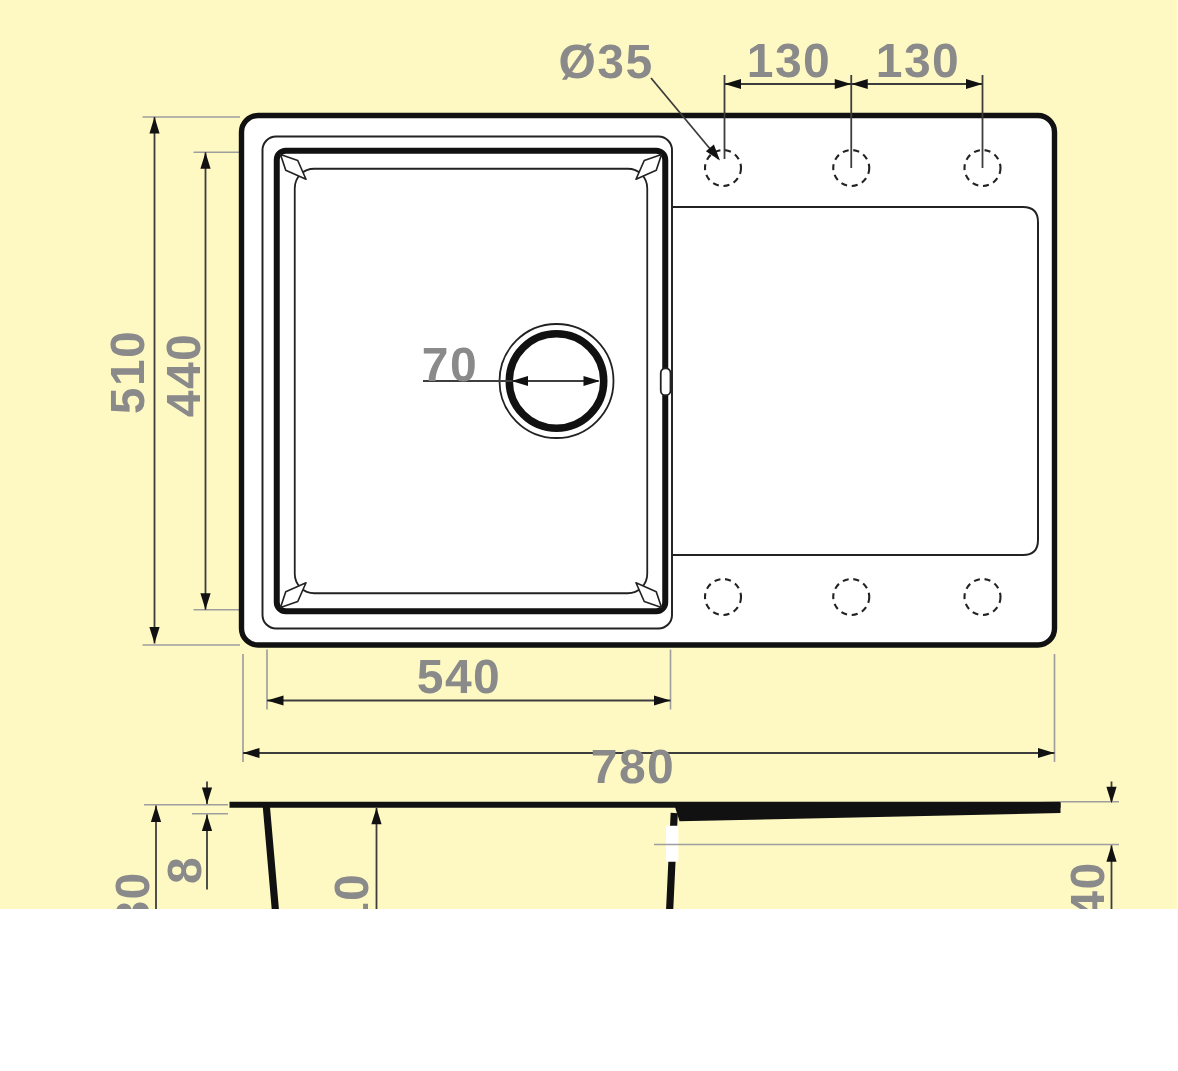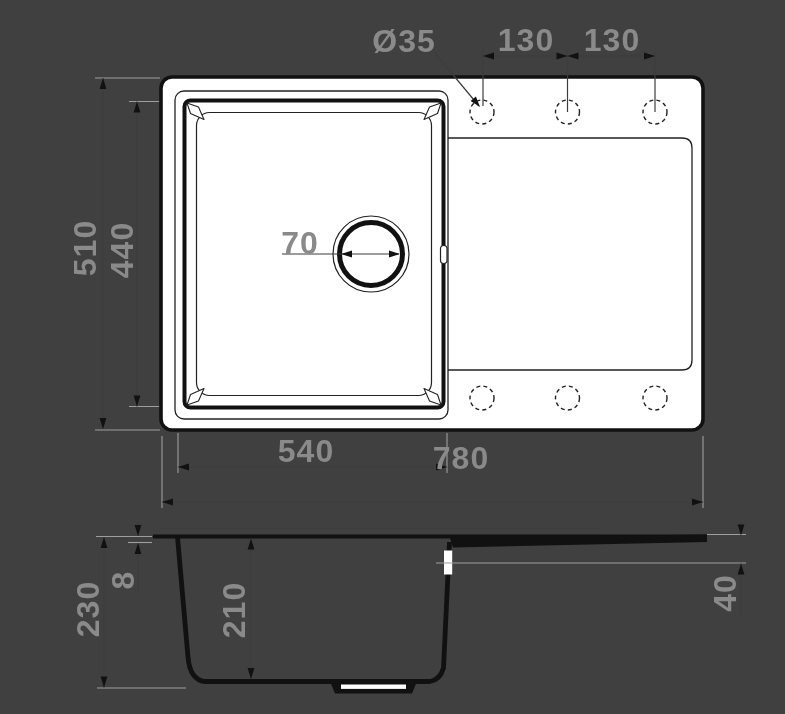--- a/index.html
+++ b/index.html
@@ -1,19 +1,19 @@
 <!DOCTYPE html>
 <html><head>
 <meta charset="utf-8">
 <style>
   html,body { margin:0; padding:0; background:#fff; }
   .stage {
     position:relative;
-    width:785px; height:714px;
-    background:#404040;
+    width:785px; height:606px;
+    background:#fef9c3;
     overflow:hidden;
     font-family:"Liberation Sans", sans-serif;
   }
   .stage svg { position:absolute; left:0; top:0; }
   .dl {
     position:absolute;
     font-family:"Liberation Sans", sans-serif;
     font-weight:bold;
     font-size:32px;
     line-height:1;
@@ -159,21 +159,21 @@
   <div class="dl" style="left:612px; top:40px;">130</div>
 
   <div class="dl rot" style="left:85px; top:248px;">510</div>
 
   <div class="dl rot" style="left:122px; top:250px;">440</div>
 
   <div class="dl" style="left:300px; top:243px;">70</div>
 
   <div class="dl" style="left:306px; top:451px;">540</div>
 
-  <div class="dl" style="left:422px; top:458px;margin-left:39px;">780</div>
+  <div class="dl" style="left:422px; top:511px;">780</div>
 
   <div class="dl rot" style="left:88px; top:609px;">230</div>
 
   <div class="dl rot" style="left:123px; top:580px;">8</div>
 
   <div class="dl rot" style="left:234px; top:610px;">210</div>
 
   <div class="dl rot" style="left:725px; top:593px;">40</div>
 
 </div>

